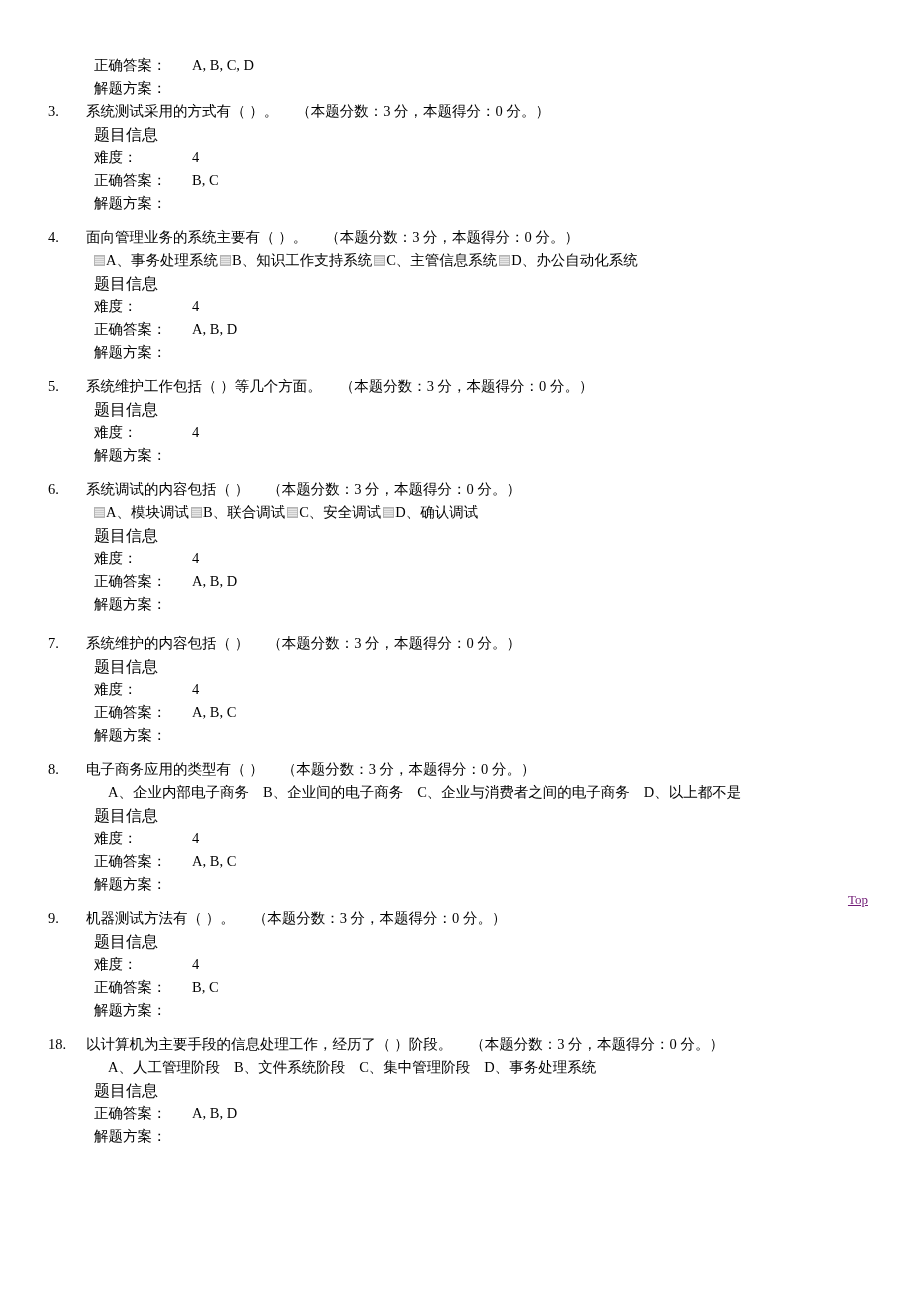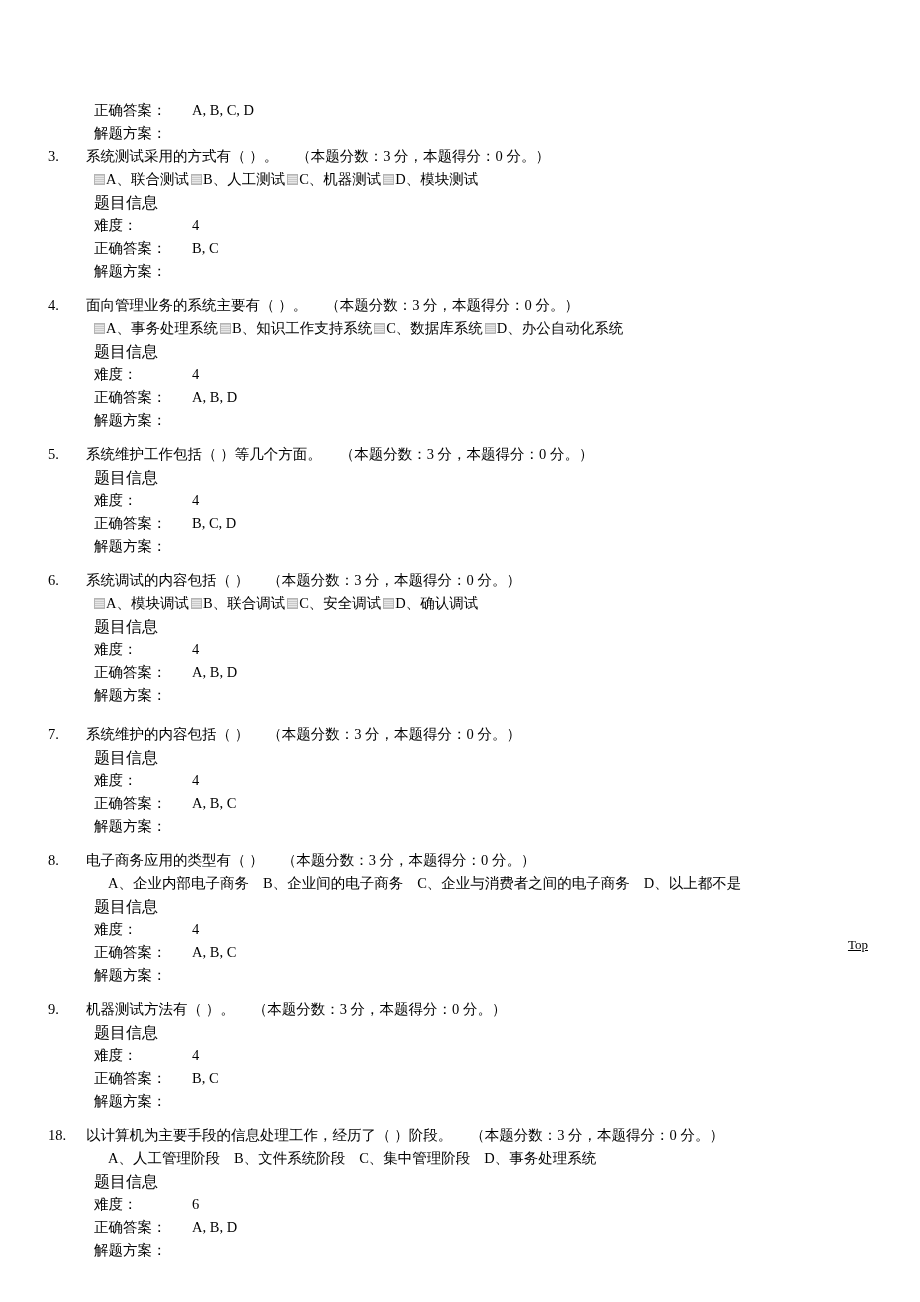--- a/index.html
+++ b/index.html
@@ -14,21 +14,20 @@
     color: #000000;
     overflow: hidden;
     position: relative;
   }
   .page {
     position: relative;
     width: 920px;
     height: 960px;
     box-sizing: border-box;
     padding: 16px;
-    margin-top: 45px;
   }
   
   .top-orphan {
     padding-top: 38px;
   }
   .meta-row {
     padding-left: 78px;
     line-height: 23px;
     font-size: 14.5px;
     white-space: nowrap;
@@ -108,61 +107,59 @@
   .gap-md { height: 16px; }
   
   .top-link-wrap {
     position: absolute;
     right: 52px;
     bottom: 52px;
     font-size: 13px;
     line-height: 16px;
   }
   .top-link {
-    color: #000000;
+    color: #701a75;
     font-family: "Liberation Serif", "DejaVu Serif", serif;
     cursor: pointer;
   }
 </style>
 </head>
 <body>
 
 <div class="page">
 
   <div class="top-orphan">
     <div class="meta-row">
       <span class="meta-label">正确答案：</span><span class="meta-value">A, B, C, D</span>
     </div>
     <div class="meta-row">解题方案：</div>
   </div>
 
   <div id="questions-root">
       <div class="question">
         <div class="q-head"><span class="q-num">3.</span><span class="q-text">系统测试采用的方式有（ ）。</span><span class="q-score">（本题分数：3 分，本题得分：0 分。）</span></div>
-        <div class="q-options"><span class="opt"><span class="cb"></span><span>A、联合测试</span></span><span class="opt"><span class="cb"></span><span>B、人工测试</span></span><span class="opt"><span class="cb"></span><span>C、机器测试</span></span><span class="opt"><span class="cb"></span><span>D、模块测试</span></span></div>
         <div class="meta-title">题目信息</div>
         <div class="meta-row"><span class="meta-label">难度：</span><span class="meta-value">4</span></div>
         <div class="meta-row"><span class="meta-label">正确答案：</span><span class="meta-value">B, C</span></div>
         <div class="meta-row">解题方案：</div>
         <div class="gap-sm"></div>
       </div>
       <div class="question">
         <div class="q-head"><span class="q-num">4.</span><span class="q-text">面向管理业务的系统主要有（ ）。</span><span class="q-score">（本题分数：3 分，本题得分：0 分。）</span></div>
-        <div class="q-options"><span class="opt"><span class="cb"></span><span>A、事务处理系统</span></span><span class="opt"><span class="cb"></span><span>B、知识工作支持系统</span></span><span class="opt"><span class="cb"></span><span>C、数据库系统 </span></span><span class="opt"><span class="cb"></span><span>D、办公自动化系统</span></span></div>
+        <div class="q-options"><span class="opt"><span class="cb"></span><span>A、事务处理系统</span></span><span class="opt"><span class="cb"></span><span>B、知识工作支持系统</span></span><span class="opt"><span class="cb"></span><span>C、主管信息系统 </span></span><span class="opt"><span class="cb"></span><span>D、办公自动化系统</span></span></div>
         <div class="meta-title">题目信息</div>
         <div class="meta-row"><span class="meta-label">难度：</span><span class="meta-value">4</span></div>
         <div class="meta-row"><span class="meta-label">正确答案：</span><span class="meta-value">A, B, D</span></div>
         <div class="meta-row">解题方案：</div>
         <div class="gap-sm"></div>
       </div>
       <div class="question">
         <div class="q-head"><span class="q-num">5.</span><span class="q-text">系统维护工作包括（ ）等几个方面。</span><span class="q-score">（本题分数：3 分，本题得分：0 分。）</span></div>
         <div class="meta-title">题目信息</div>
         <div class="meta-row"><span class="meta-label">难度：</span><span class="meta-value">4</span></div>
-        <div class="meta-row"><span class="meta-label">正确答案：</span><span class="meta-value">B, C, D</span></div>
         <div class="meta-row">解题方案：</div>
         <div class="gap-sm"></div>
       </div>
       <div class="question">
         <div class="q-head"><span class="q-num">6.</span><span class="q-text">系统调试的内容包括（ ）</span><span class="q-score">（本题分数：3 分，本题得分：0 分。）</span></div>
         <div class="q-options"><span class="opt"><span class="cb"></span><span>A、模块调试</span></span><span class="opt"><span class="cb"></span><span>B、联合调试</span></span><span class="opt"><span class="cb"></span><span>C、安全调试</span></span><span class="opt"><span class="cb"></span><span>D、确认调试</span></span></div>
         <div class="meta-title">题目信息</div>
         <div class="meta-row"><span class="meta-label">难度：</span><span class="meta-value">4</span></div>
         <div class="meta-row"><span class="meta-label">正确答案：</span><span class="meta-value">A, B, D</span></div>
         <div class="meta-row">解题方案：</div>
@@ -190,21 +187,20 @@
         <div class="meta-title">题目信息</div>
         <div class="meta-row"><span class="meta-label">难度：</span><span class="meta-value">4</span></div>
         <div class="meta-row"><span class="meta-label">正确答案：</span><span class="meta-value">B, C</span></div>
         <div class="meta-row">解题方案：</div>
         <div class="gap-sm"></div>
       </div>
       <div class="question">
         <div class="q-head"><span class="q-num">18.</span><span class="q-text">以计算机为主要手段的信息处理工作，经历了（ ）阶段。</span><span class="q-score">（本题分数：3 分，本题得分：0 分。）</span></div>
         <div class="q-options plain"><span class="opt plain"><span>A、人工管理阶段</span></span><span class="opt plain"><span>B、文件系统阶段</span></span><span class="opt plain"><span>C、集中管理阶段</span></span><span class="opt plain"><span>D、事务处理系统</span></span></div>
         <div class="meta-title">题目信息</div>
-        <div class="meta-row"><span class="meta-label">难度：</span><span class="meta-value">6</span></div>
         <div class="meta-row"><span class="meta-label">正确答案：</span><span class="meta-value">A, B, D</span></div>
         <div class="meta-row">解题方案：</div>
       </div>
     </div>
 
   <div class="top-link-wrap">
     <a class="top-link" href="#">Top</a>
   </div>
 
 </div>

